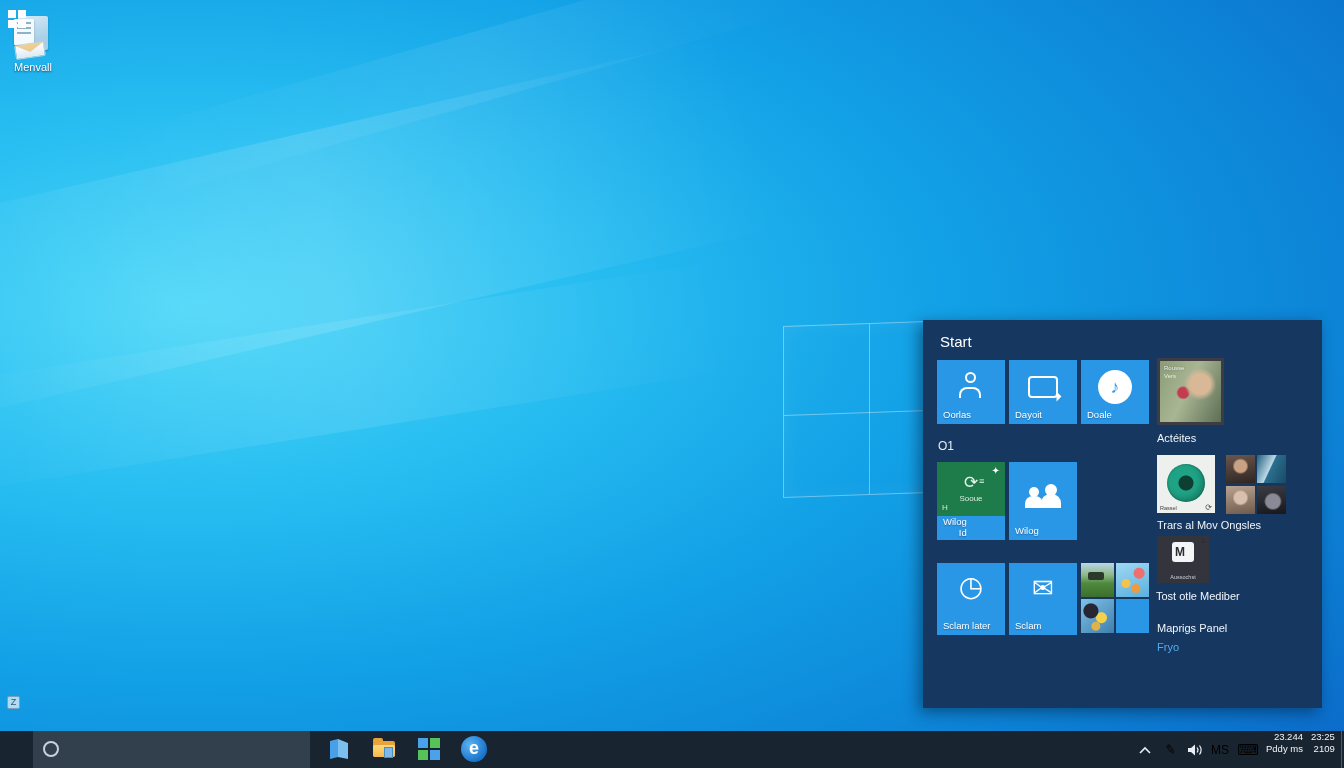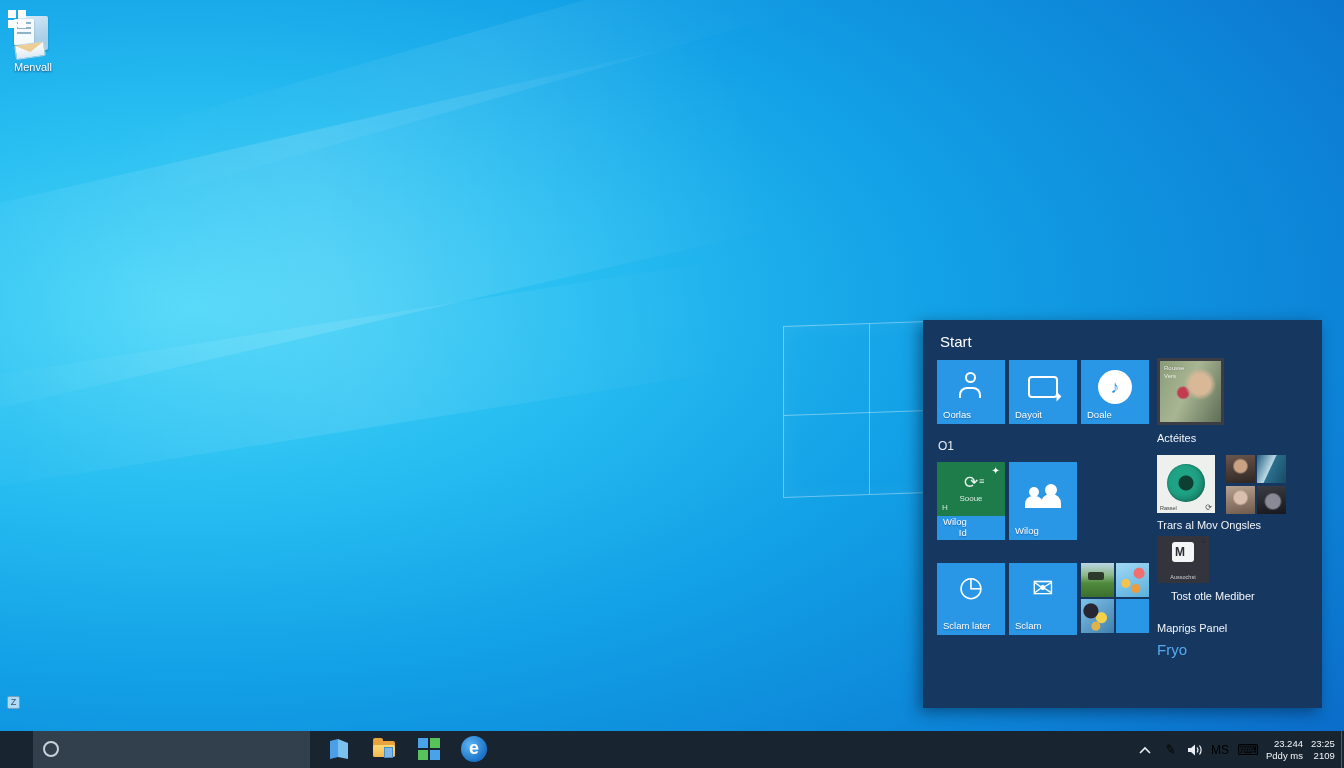--- a/index.html
+++ b/index.html
@@ -110,23 +110,23 @@
   .cg-s { position:absolute; width:29px; height:28px; cursor:pointer; }
   .cg-s1 { left:69px; top:0; background:radial-gradient(circle at 50% 40%, #c9a183 0 6px, transparent 8px), linear-gradient(170deg,#6b564c,#2e2623); }
   .cg-s2 { left:100px; top:0; background:linear-gradient(115deg,#1f5e7e 0%, #bcd9e6 45%, #2b6f8e 48%, #184a64 100%); }
   .cg-s3 { left:69px; top:31px; background:radial-gradient(circle at 50% 42%, #d9c0ae 0 6px, transparent 8px), linear-gradient(170deg,#b9a290,#6e5a4c); }
   .cg-s4 { left:100px; top:31px; background:radial-gradient(circle at 55% 55%, #8a8a96 0 7px, transparent 9px), linear-gradient(170deg,#3c3c44,#17171d); }
   .cap-collage { left:234px; top:199px;text-align:center; }
   .word-tile { position:absolute; left:234px; top:216px; width:52px; height:47px; background:#34343c; cursor:pointer; }
   .word-tile .wicon { position:absolute; left:15px; top:6px; width:22px; height:20px; background:#f4f5f7; border-radius:3px; color:#2b2b33; font-size:12px; font-weight:bold; text-align:left; line-height:20px; padding-left:3px; }
   .word-tile .wlines { position:absolute; right:3px; top:4px; font-size:8px; color:#2b2b33; letter-spacing:0; line-height:4px; }
   .word-tile .wcap { position:absolute; left:0; right:0; bottom:3px; text-align:center; font-size:5.5px; color:#c9ced6; }
-  .cap-editor { left:248px; top:270px; }
+  .cap-editor { left:233px; top:270px; }
   .cap-mapping { left:234px; top:302px; }
-  .cap-link { left:234px; top:321px; color:#55aaee; font-size:15px; cursor:pointer; }
+  .cap-link { left:234px; top:321px; color:#55aaee; font-size:11px; cursor:pointer; }
 
   
   .taskbar { position:absolute; left:0; top:731px; width:1344px; height:37px; background:#18242f; }
   .tb-strip { position:absolute; left:33px; top:0; width:277px; height:37px; background:#323f4c; }
   .startbtn { position:absolute; left:0; top:0; width:33px; height:37px; cursor:pointer; }
   .startbtn .sq { position:absolute; width:8px; height:8px; background:#fdfdfd; }
   .sq1{left:8px; top:10px;} .sq2{left:18px; top:10px;} .sq3{left:8px; top:20px;} .sq4{left:18px; top:20px;}
   .cortana { position:absolute; left:43px; top:741px; width:16px; height:16px; border:2px solid #c8d2da; border-radius:50%; cursor:pointer; }
 
   .tb-ico { position:absolute; top:737px; width:24px; height:24px; cursor:pointer; }
@@ -142,21 +142,21 @@
   .q1{left:1px; top:1px; background:#4aa3e8;} .q2{left:13px; top:1px; background:#57c25a;}
   .q3{left:1px; top:13px; background:#57c25a;} .q4{left:13px; top:13px; background:#4aa3e8;}
   .edgeico { left:461px; width:26px; height:26px; top:736px; border-radius:50%;
     background:radial-gradient(circle at 35% 35%, #5cb5f2, #1a73c9 70%); color:#fff; font-size:18px; font-weight:bold; text-align:center; line-height:25px; }
   .tr-chev { left:1136px; width:18px; } .tr-pen { left:1161px; width:18px; }
   .tr-spk { left:1186px; width:18px; } .tr-lang { left:1208px; width:24px; }
   .tr-kbd { left:1237px; width:22px; }
   .tray-item { position:absolute; top:731px; height:37px; display:flex; align-items:center; justify-content:center; cursor:pointer; font-size:12px; }
   .tr-pen span { font-size:13px; transform:rotate(10deg); display:inline-block; }
   .tr-kbd span { font-size:15px; }
-  .clockbox { position:absolute; left:1266px; top:731px; width:70px; height:37px; display:flex; gap:8px; align-items:center; cursor:pointer; }
+  .clockbox { position:absolute; left:1266px; top:731px; width:70px; height:37px; display:flex; gap:8px; cursor:pointer; }
   .clockcol { font-size:9.5px; line-height:12px; color:#f2f6fa; text-align:right; white-space:nowrap; }
   .showdesk { position:absolute; left:1341px; top:731px; width:3px; height:37px; border-left:1px solid rgba(255,255,255,.25); cursor:pointer; }
 </style>
 </head>
 <body>
 
 <div class="stage">
 
   <div class="wallpaper">
     <div class="beam beam1"></div>

